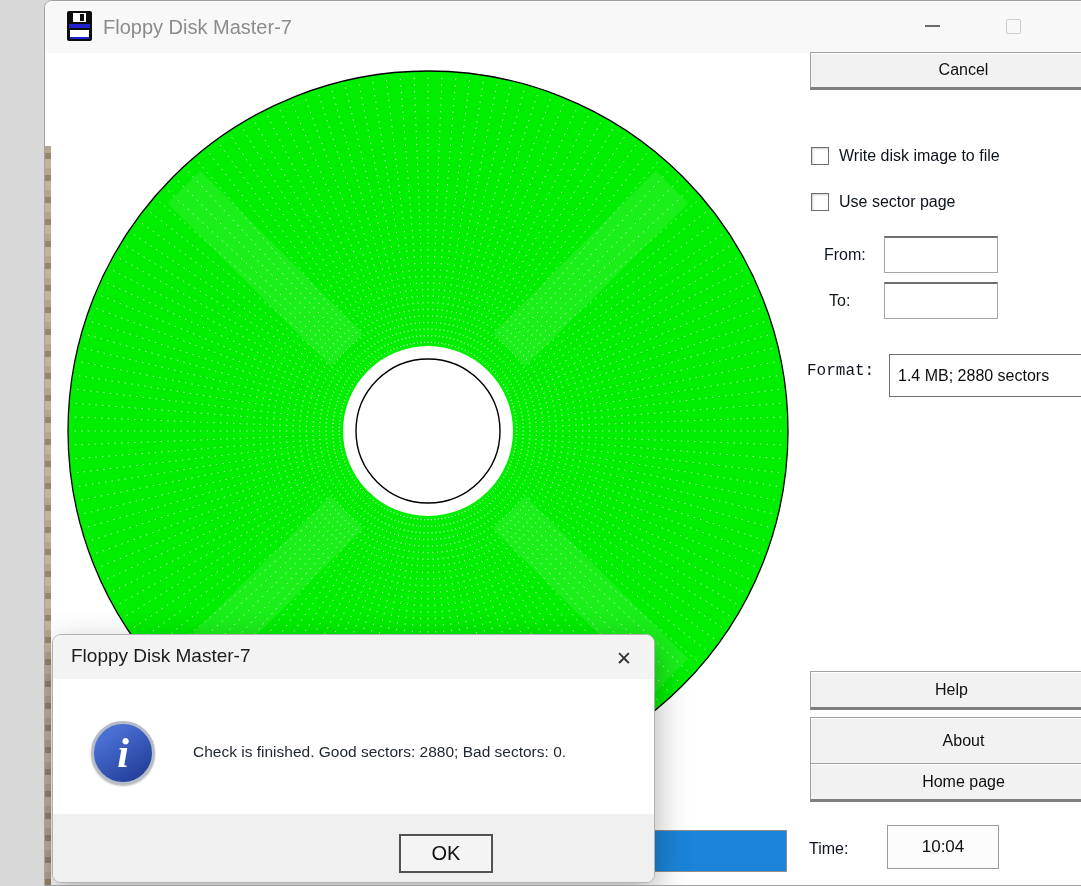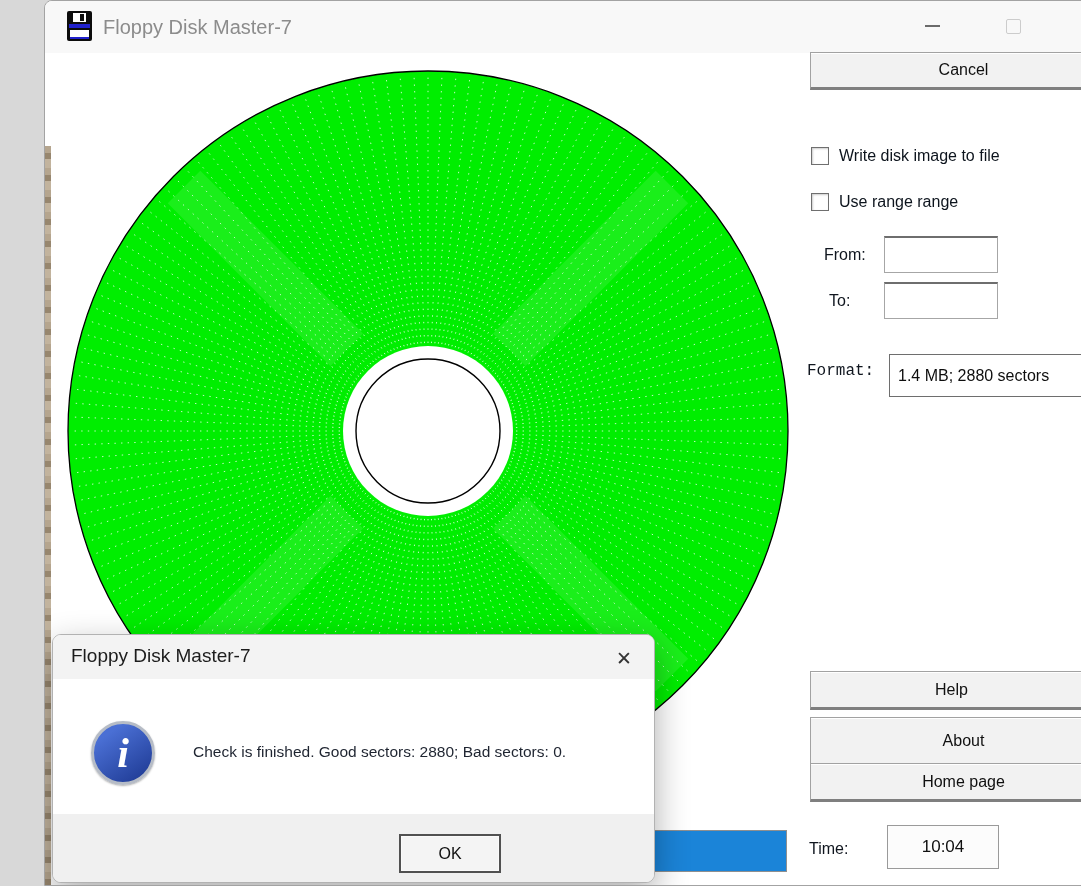--- a/index.html
+++ b/index.html
@@ -87,23 +87,23 @@
   .dialog-info-icon{
     position:absolute; left:38px; top:86px; width:64px; height:64px; border-radius:50%;
     background:linear-gradient(145deg,#4a6fd4 20%,#24419c 85%);
     border:3px solid #b6bcc6; box-shadow:0 1px 2px rgba(0,0,0,.3);
     display:flex; align-items:center; justify-content:center;
     color:#ffffff; font-family:"Liberation Serif",serif; font-weight:bold; font-style:italic; font-size:42px;
   }
   .dialog-message{ position:absolute; left:140px; top:108px; width:460px; font-size:15.5px; color:#1e2430; }
   .dialog-footer{ position:absolute; left:0; bottom:0; width:100%; height:68px; background:#f0f0f0; }
   .btn-ok{
-    position:absolute; left:346px; top:199px; width:102px; height:39px;
+    position:absolute; left:346px; top:199px; width:94px; height:39px;
     background:#f4f4f4; border:2px solid #515151; box-shadow:inset 0 0 0 1px #fafafa;
-    font-size:16px; color:#101010; display:flex; align-items:center; justify-content:center; cursor:pointer;
+    font-size:20px; color:#101010; display:flex; align-items:center; justify-content:center; cursor:pointer;
   }
 </style>
 </head>
 <body>
 
 <div class="window">
 
   <div class="titlebar">
     <div class="app-icon">
       <div class="shutter"></div>
@@ -302,21 +302,21 @@
   <div class="progress">
     <div class="fill" style="width: 100%; background: rgb(27, 132, 216);"></div>
   </div>
 
   <div class="btn btn-cancel">Cancel</div>
 
   <input type="checkbox" class="cb cb1" style="">
   <div class="cb-label cb1-label">Write disk image to file</div>
 
   <input type="checkbox" class="cb cb2" style="">
-  <div class="cb-label cb2-label">Use range range</div>
+  <div class="cb-label cb2-label">Use sector page</div>
 
   <div class="fld-label from-label">From:</div>
   <input class="txt txt-from" value="" style="">
 
   <div class="fld-label to-label">To:</div>
   <input class="txt txt-to" value="" style="">
 
   <div class="fld-label format-label">Format:</div>
   <div class="combo">
     <div class="combo-value">1.4 MB; 2880 sectors</div>

